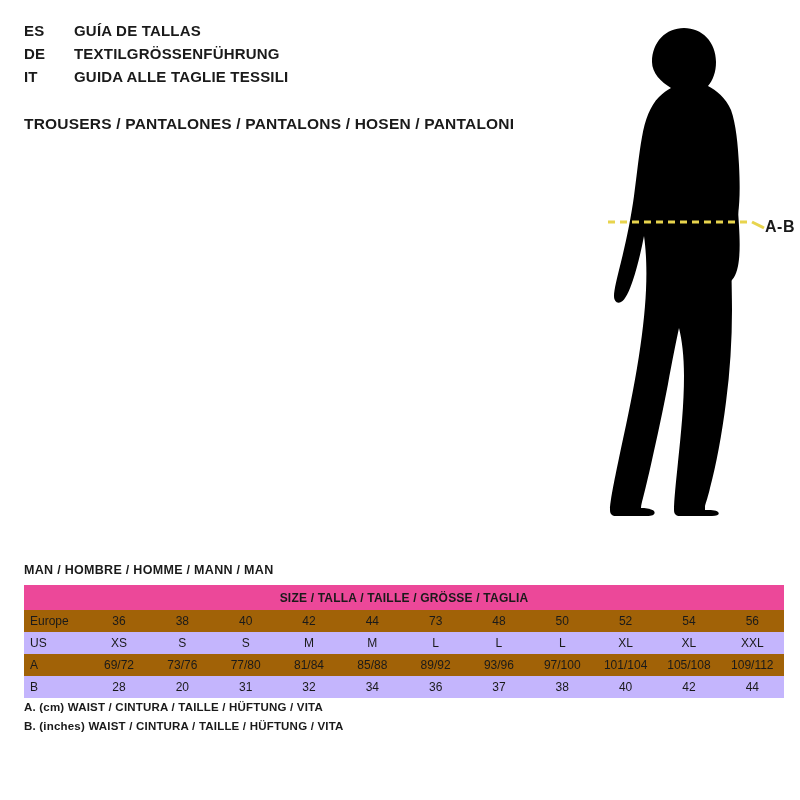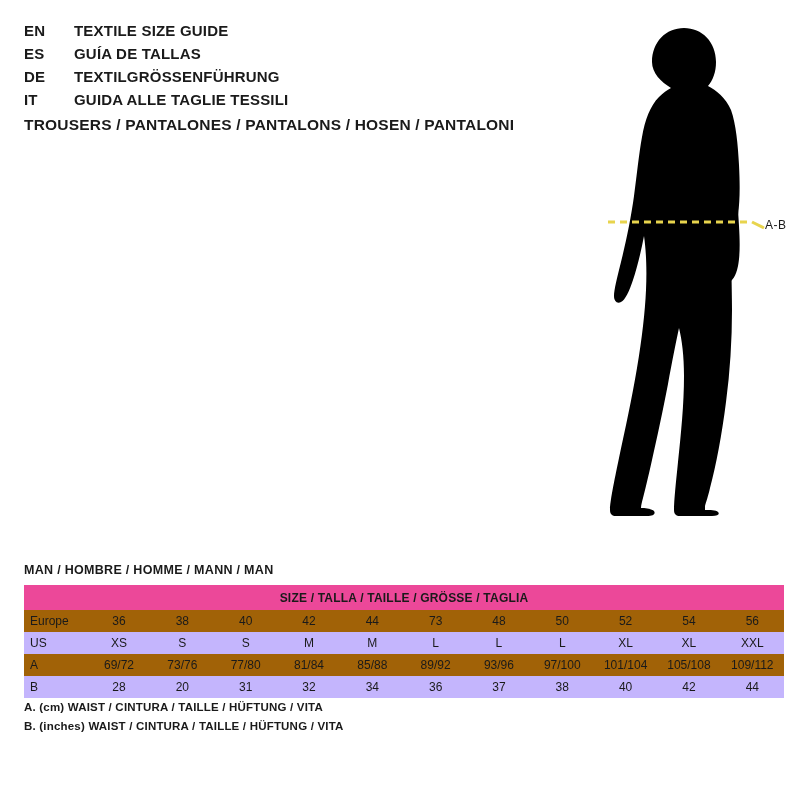--- a/index.html
+++ b/index.html
@@ -32,43 +32,43 @@
     letter-spacing: 0.2px;
   }
   .lang-code {
     width: 50px;
     flex: 0 0 50px;
   }
   .lang-title {
     flex: 1 1 auto;
   }
   #garment-title {
-    margin-top: 2px;
+    margin-top: 24px;
     font-weight: bold;
     font-size: 15.5px;
     letter-spacing: 0.2px;
   }
 
   
   #figure-block {
     position: absolute;
     left: 520px;
     top: 10px;
     width: 280px;
     height: 530px;
   }
   #figure-svg {
     display: block;
   }
   #ab-label {
     position: absolute;
     left: 245px;
     top: 208px;
-    font-size: 12px;
-    font-weight: normal;
+    font-size: 16px;
+    font-weight: bold;
     letter-spacing: 0.5px;
   }
 
   
   #table-block {
     position: absolute;
     left: 24px;
     top: 563px;
     width: 760px;
   }
@@ -114,24 +114,20 @@
     font-weight: bold;
     letter-spacing: 0.2px;
     line-height: 19px;
   }
 </style>
 </head>
 <body>
 
 <div id="header-block">
 
-  <div class="lang-row">
-    <div class="lang-code">EN</div>
-    <div class="lang-title">TEXTILE SIZE GUIDE</div>
-  </div>
   <div class="lang-row">
     <div class="lang-code">ES</div>
     <div class="lang-title">GUÍA DE TALLAS</div>
   </div>
   <div class="lang-row">
     <div class="lang-code">DE</div>
     <div class="lang-title">TEXTILGRÖSSENFÜHRUNG</div>
   </div>
   <div class="lang-row">
     <div class="lang-code">IT</div>

